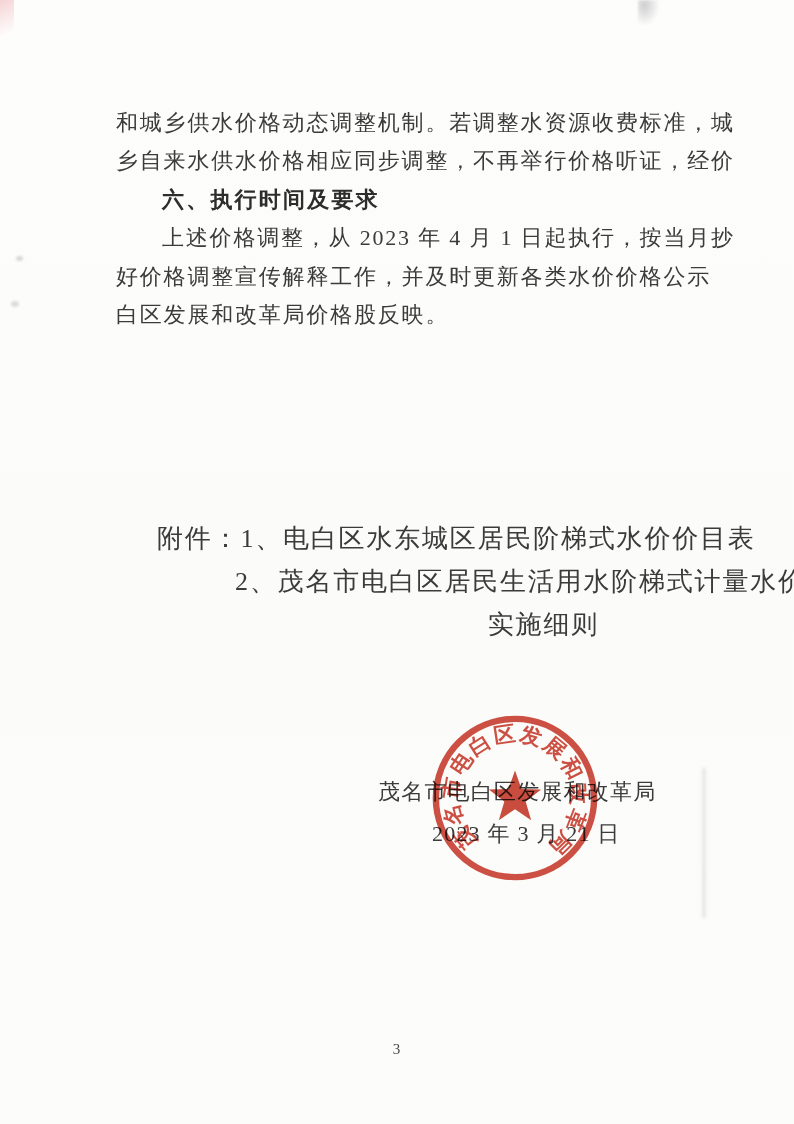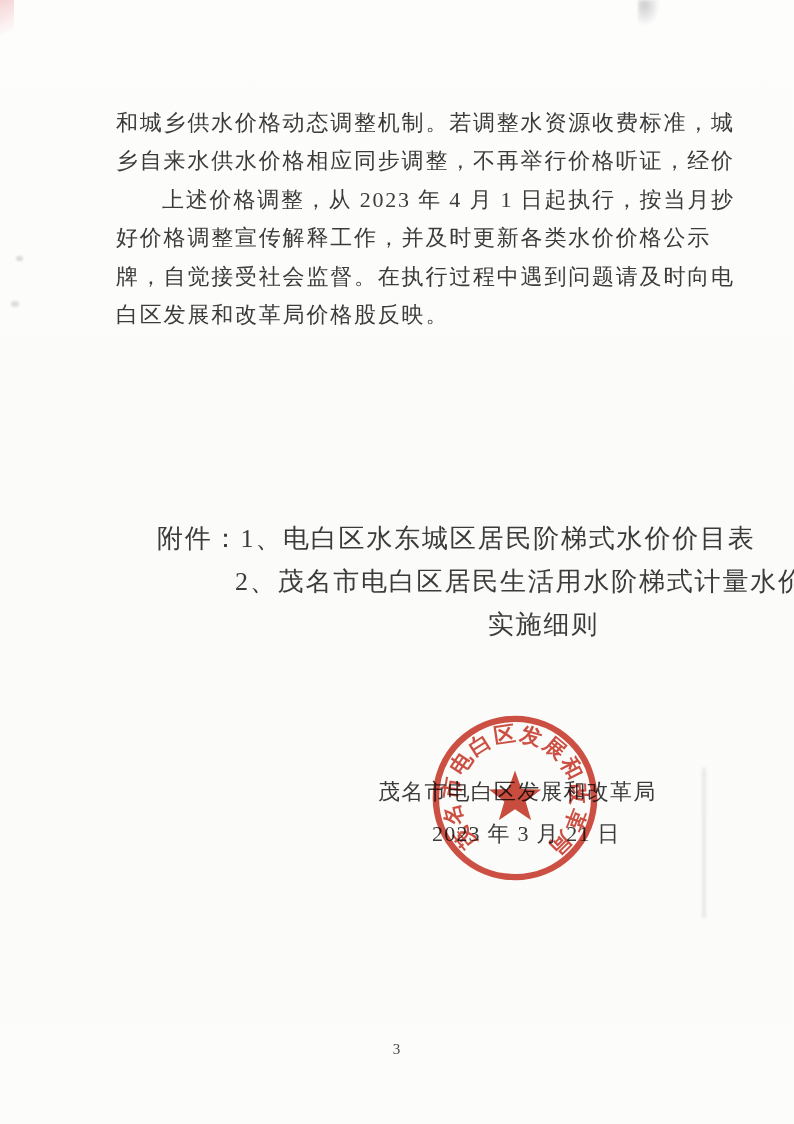--- a/index.html
+++ b/index.html
@@ -139,23 +139,23 @@
 
   <div class="artifact artifact-corner-pink"></div>
   <div class="artifact artifact-top-smudge"></div>
   <div class="artifact artifact-right-streak"></div>
   <div class="artifact artifact-speck-1"></div>
   <div class="artifact artifact-speck-2"></div>
 
   <div class="body-text">
     <div class="line">和城乡供水价格动态调整机制。若调整水资源收费标准，城</div>
     <div class="line">乡自来水供水价格相应同步调整，不再举行价格听证，经价</div>
+    <div class="line indent heading-line">六、执行时间及要求</div>
     <div class="line indent">上述价格调整，从 2023 年 4 月 1 日起执行，按当月抄</div>
     <div class="line">好价格调整宣传解释工作，并及时更新各类水价价格公示</div>
-    <div class="line">牌，自觉接受社会监督。在执行过程中遇到问题请及时向电</div>
     <div class="line">白区发展和改革局价格股反映。</div>
   </div>
 
   <div class="attachments">
     <div class="line">附件：1、电白区水东城区居民阶梯式水价价目表</div>
     <div class="line att-indent-2">2、茂名市电白区居民生活用水阶梯式计量水价</div>
     <div class="line att-indent-3">实施细则</div>
   </div>
 
   <div class="signature">茂名市电白区发展和改革局</div>

